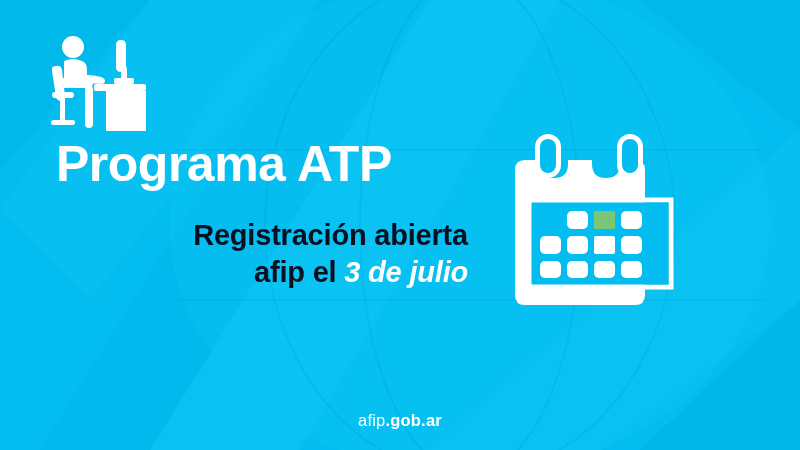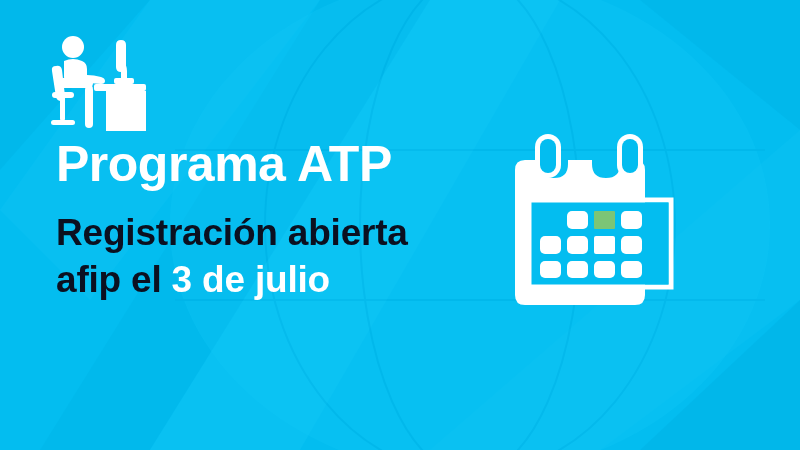--- a/index.html
+++ b/index.html
@@ -45,30 +45,32 @@
   #title {
     margin: 0;
     font-size: 50px;
     font-weight: bold;
     color: #ffffff;
     letter-spacing: -0.5px;
     line-height: 1.06;
     white-space: nowrap;
   }
   #subtitle {
-    margin: 0;
+    margin: 8px;
     padding-top: 18px;
-    font-size: 37px;
+    font-size: 29px;
     font-weight: bold;
     color: #0b1020;
     line-height: 1.28;
     letter-spacing: -0.2px;
+    text-align: right;
   }
   #subtitle .highlight-date {
     color: #ffffff;
+    font-style: italic;
   }
 
   
   #calendar-icon {
     position: absolute;
     left: 505px;
     top: 132px;
     width: 190px;
     height: 180px;
   }
@@ -208,14 +210,17 @@
     </g>
 
     <g>
       <rect x="35" y="129" width="21" height="17" rx="5" fill="#ffffff"></rect>
       <rect x="62" y="129" width="21" height="17" rx="5" fill="#ffffff"></rect>
       <rect x="89" y="129" width="21" height="17" rx="5" fill="#ffffff"></rect>
       <rect x="116" y="129" width="21" height="17" rx="5" fill="#ffffff"></rect>
     </g>
   </svg>
 
+  <div id="footer">
+    <span class="brand-light">afip</span><span class="brand-bold">.gob.ar</span>
+  </div>
 
 </div>
 
 </body></html>

